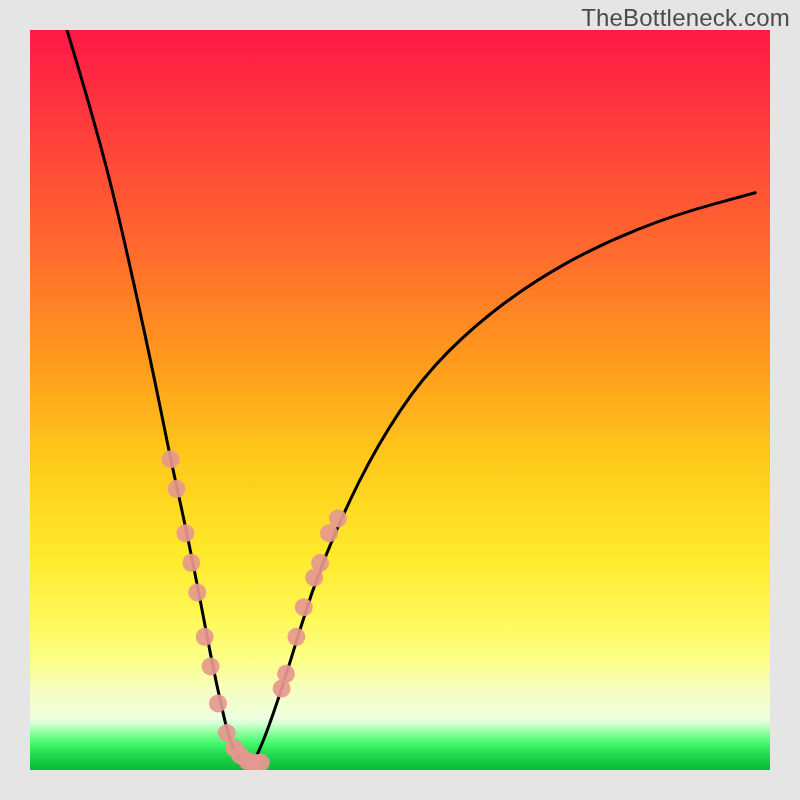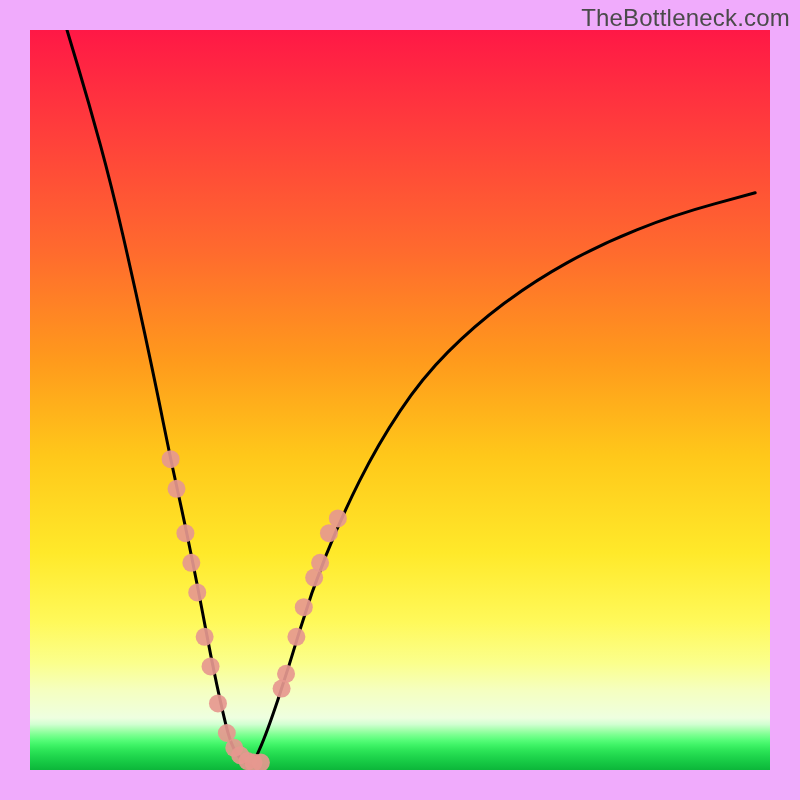--- a/index.html
+++ b/index.html
@@ -8,21 +8,21 @@
     width: 800px;
     height: 800px;
     overflow: hidden;
     background: #000;
     font-family: Arial, Helvetica, sans-serif;
   }
   .frame {
     position: absolute;
     left: 0; top: 0;
     width: 800px; height: 800px;
-    background: #f0abfc;
+    background: #e5e5e5;
   }
   .plot {
     position: absolute;
     left: 30px;
     top: 30px;
     width: 740px;
     height: 740px;
     overflow: hidden;
   }
   .gradient {

